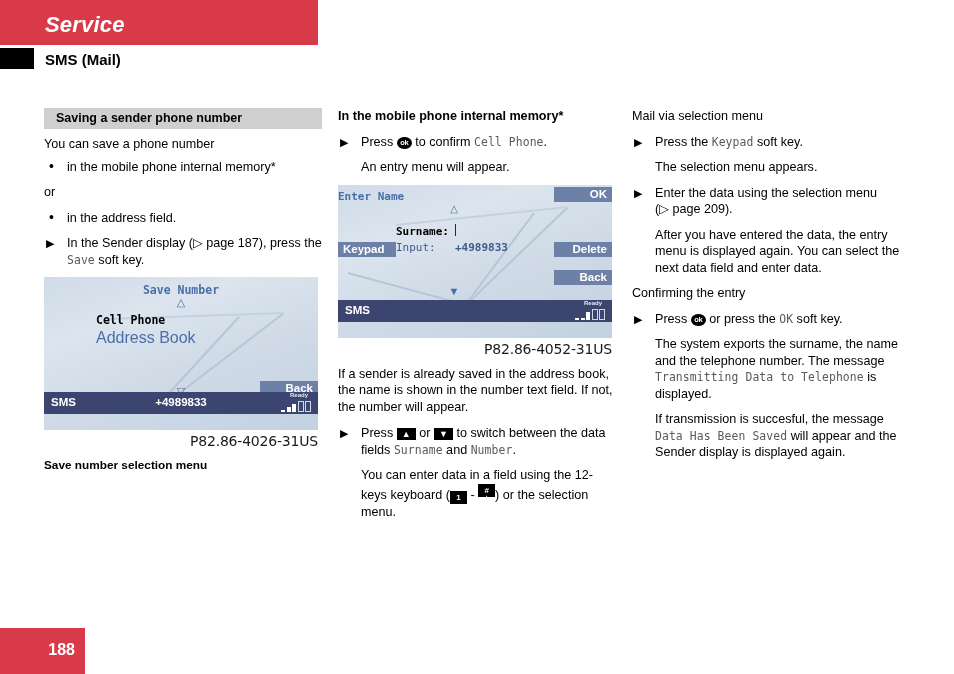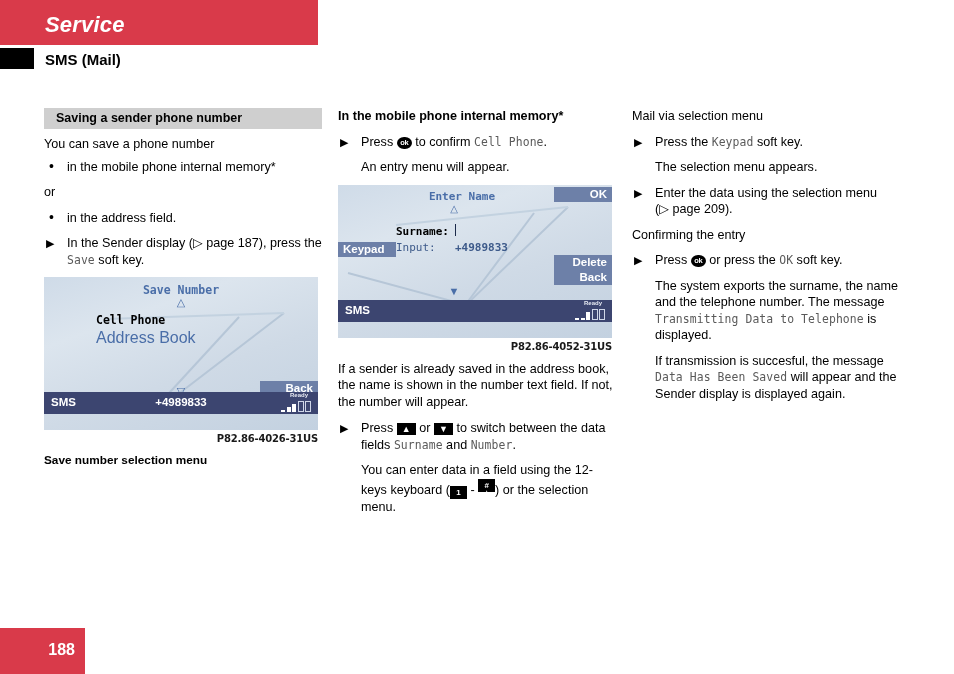--- a/index.html
+++ b/index.html
@@ -71,22 +71,22 @@
     border:0;
   }
   .screen .env{
     position:absolute;inset:0;overflow:hidden;
   }
   .sc-title{
     position:absolute;width:100%;text-align:center;top:6px;
     font-family:"DejaVu Sans Mono",monospace;font-size:11.5px;color:#4a6ea8;font-weight:bold;
   }
   .sc-title2{
-    position:absolute;left:0;width:232px;text-align:center;top:5px;
-    font-family:"DejaVu Sans Mono",monospace;font-size:11px;color:#4a6ea8;font-weight:bold;padding-left:8px;
+    position:absolute;left:0;width:232px;top:5px;
+    font-family:"DejaVu Sans Mono",monospace;font-size:11px;color:#4a6ea8;font-weight:bold;
   }
   .sc-up{position:absolute;width:100%;text-align:center;top:19px;font-size:11px;color:#4a6ea8;}
   .sc-up2{position:absolute;left:0;width:232px;text-align:center;top:18px;font-size:10px;color:#4a6ea8;}
   .sc-dn{position:absolute;width:100%;text-align:center;top:108px;font-size:11px;color:#4a6ea8;}
   .sc-dn2{position:absolute;left:0;width:232px;text-align:center;top:100px;font-size:11px;color:#4a6ea8;}
   .sc-opt1{
     position:absolute;left:52px;top:36px;font-family:"DejaVu Sans Mono",monospace;
     font-size:11.5px;font-weight:bold;color:#000;
   }
   .sc-opt2{
@@ -123,21 +123,21 @@
   }
   .statusbar .ready{
     position:absolute;right:10px;top:0px;color:#e6e9f2;font-size:6px;font-weight:bold;
   }
   .statusbar .bars{
     position:absolute;right:7px;top:9px;display:flex;align-items:flex-end;gap:1.5px;
   }
   .statusbar .bars b{display:block;background:#ffffff;width:4px;}
   .statusbar .bars b.o{background:transparent;border:1px solid #cfd6e8;}
   .imgcode{
-    font-family:"DejaVu Sans",sans-serif;font-size:10px;font-weight:bold;color:#1a1a1a;
+    font-family:"DejaVu Sans",sans-serif;font-size:14px;font-weight:normal;color:#1a1a1a;
     text-align:right;width:274px;margin-top:3px;letter-spacing:-.2px;
   }
   .figcap{font-size:11.8px;font-weight:bold;margin-top:9px;}
 
   
   .footer{
     position:absolute;left:0;top:628px;width:85px;height:46px;background:#d93a4a;
   }
   .footer span{
     position:absolute;right:10px;top:13px;color:#fff;font-size:16px;font-weight:bold;
@@ -226,21 +226,21 @@
     </div>
     <div class="sc-title2">Enter Name</div>
     <div class="sc-up2">△</div>
     <div class="sc-lbl-s">Surname:</div>
     <div class="sc-cursor"></div>
     <div class="sc-lbl-n">Input:</div>
     <div class="sc-val-n">+4989833</div>
     <div class="sc-dn2">▼</div>
     <div class="softkey" style="right:0;top:2px;width:53px;">OK</div>
     <div class="softkey left" style="left:0;top:57px;width:53px;">Keypad</div>
-    <div class="softkey" style="right:0;top:70px;width:53px;">Delete</div>
+    <div class="softkey" style="right:0;top:57px;width:53px;">Delete</div>
     <div class="softkey" style="right:0;top:85px;width:53px;">Back</div>
     <div class="statusbar">
       <span class="sms">SMS</span>
       <span class="ready">Ready</span>
       <span class="bars">
         <b style="height:2px"></b>
           <b style="height:2px"></b>
           <b style="height:8px"></b>
           <b class="o" style="height:9px"></b>
           <b class="o" style="height:9px"></b>
@@ -268,20 +268,21 @@
     <span><span>Press the </span><span class="mono">Keypad</span><span> soft key.</span></span>
   </div>
 
   <div class="indent">The selection menu appears.</div>
 
   <div class="item">
     <span class="mk tri">▶</span>
     <span><span>Enter the data using the selection menu (</span><span class="pgref">▷&nbsp;</span><span>page 209</span><span>).</span></span>
   </div>
 
+  <div class="indent">After you have entered the data, the entry menu is displayed again. You can select the next data field and enter data.</div>
 
   <div class="plain">Confirming the entry</div>
 
   <div class="item">
     <span class="mk tri">▶</span>
     <span><span>Press </span><span class="okkey">ok</span><span> or press the </span><span class="mono">OK</span><span> soft key.</span></span>
   </div>
 
   <div class="indent"><span>The system exports the surname, the name and the telephone number. The message </span><span class="mono">Transmitting Data to Telephone</span><span> is displayed.</span></div>
 

